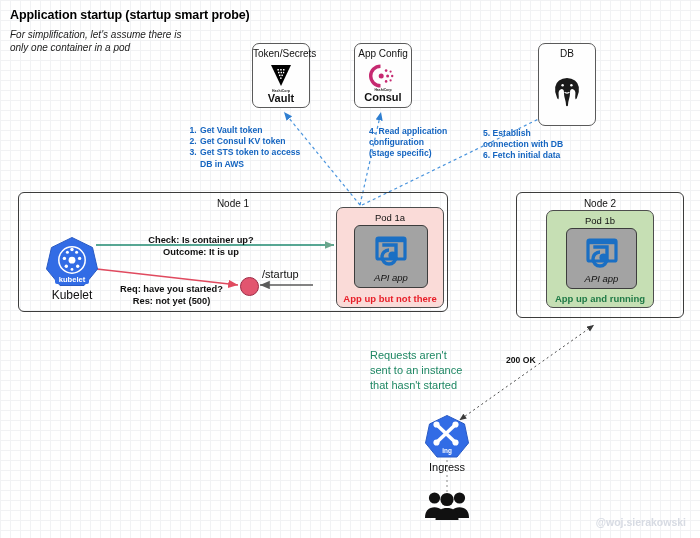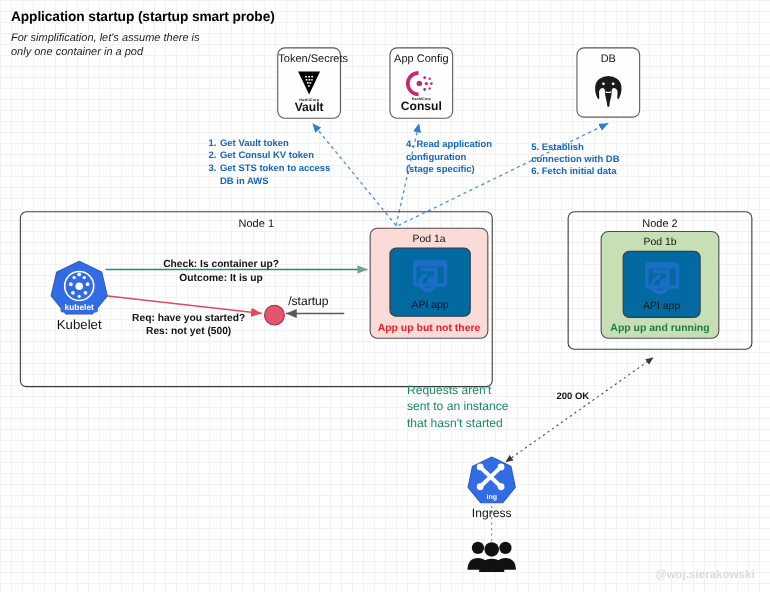--- a/index.html
+++ b/index.html
@@ -66,22 +66,22 @@
     position:absolute;left:0;right:0;top:4px;text-align:center;
     font-size:9.5px;color:#111;
   }
   .pod-status{
     position:absolute;left:0;right:0;bottom:3px;text-align:center;
     font-size:9.5px;font-weight:bold;
   }
   .pod-status.red{color:#e8202a;}
   .pod-status.green{color:#1f7a46;}
   .container-box{
-    position:absolute;background:#0369a1;
-    border:1.3px solid #3c3c3c;border-radius:6px;box-sizing:border-box;
+    position:absolute;background:#a3a3a3;
+    border:1.3px solid #3c3c3c;border-radius:6px;box-sizing:border-box;font-style:italic;
   }
   .container-name{
     position:absolute;left:0;right:0;bottom:4px;text-align:center;
     font-size:9.5px;color:#111;
   }
   .container-icon{
     position:absolute;left:0;right:0;top:6px;bottom:16px;
     display:flex;align-items:center;justify-content:center;
   }
   
@@ -203,21 +203,21 @@
         <circle cx="18.1" cy="6.6" r="1.3" fill="#c62a71"></circle>
         <circle cx="18.1" cy="17.4" r="1.3" fill="#c62a71"></circle>
         <circle cx="22.6" cy="7.6" r="1.1" fill="#c62a71"></circle>
         <circle cx="22.6" cy="16.4" r="1.1" fill="#c62a71"></circle>
       </svg>
       <div style="font-size:3.4px;font-weight:bold;color:#222;margin-top:0px;">HashiCorp</div>
       <div style="font-size:11px;font-weight:bold;color:#111;line-height:11px;">Consul</div>
     </div>
   </div>
 
-  <div class="abs svc-box" style="left:524px;top:43px;width:58px;height:64px;text-decoration:underline;">
+  <div class="abs svc-box" style="left:538px;top:43px;width:58px;height:83px;text-decoration:underline;">
     <div class="svc-label">DB</div>
     <div class="svc-logo">
       <svg width="36" height="36" viewBox="0 0 36 36">
         <g stroke="#ffffff" stroke-width="1.6" fill="#1a1a1a" stroke-linejoin="round">
           <path d="M18,3.2 C11.5,3.2 6.2,7.2 5.4,12.8 C4.7,17.4 6.0,21.4 7.3,24.2
                    C8.2,26.1 9.4,26.6 10.2,25.4 C10.9,24.3 10.6,22.0 10.4,20.2
                    C10.2,18.2 10.9,16.6 12.3,16.0 C13.3,15.6 14.0,16.2 14.1,17.4
                    C14.2,19.0 14.1,21.6 15.0,24.6 C15.7,26.9 16.2,29.0 16.2,31.0
                    C16.2,32.3 17.0,33.0 18.0,33.0 C19.0,33.0 19.8,32.3 19.8,31.0
                    C19.8,29.0 20.3,26.9 21.0,24.6 C21.9,21.6 21.8,19.0 21.9,17.4
@@ -241,21 +241,21 @@
   </div>
 
   <div class="abs ann-blue" style="left:369px;top:126px;white-space:pre-line;">4. Read application
 configuration
 (stage specific)</div>
 
   <div class="abs ann-blue" style="left:483px;top:128px;white-space:pre-line;">5. Establish
 connection with DB
 6. Fetch initial data</div>
 
-  <div class="abs node-box" style="left:18px;top:192px;width:430px;height:160px;">
+  <div class="abs node-box" style="left:18px;top:192px;width:430px;height:120px;">
     <div class="node-label">Node 1</div>
   </div>
 
   <div class="abs pod red" style="left:308px;top:207px;width:108px;height:101px;">
     <div class="pod-label">Pod 1a</div>
     <div class="container-box" style="left:17px;top:17px;width:74px;height:63px;">
       <div class="container-icon">
         <svg width="38" height="34" viewBox="0 0 38 34">
           <rect x="5" y="3" width="28" height="21" rx="1.6" fill="none" stroke="#1a6fc4" stroke-width="3.2"></rect>
           <rect x="5" y="3" width="28" height="4.2" fill="#1a6fc4"></rect>

